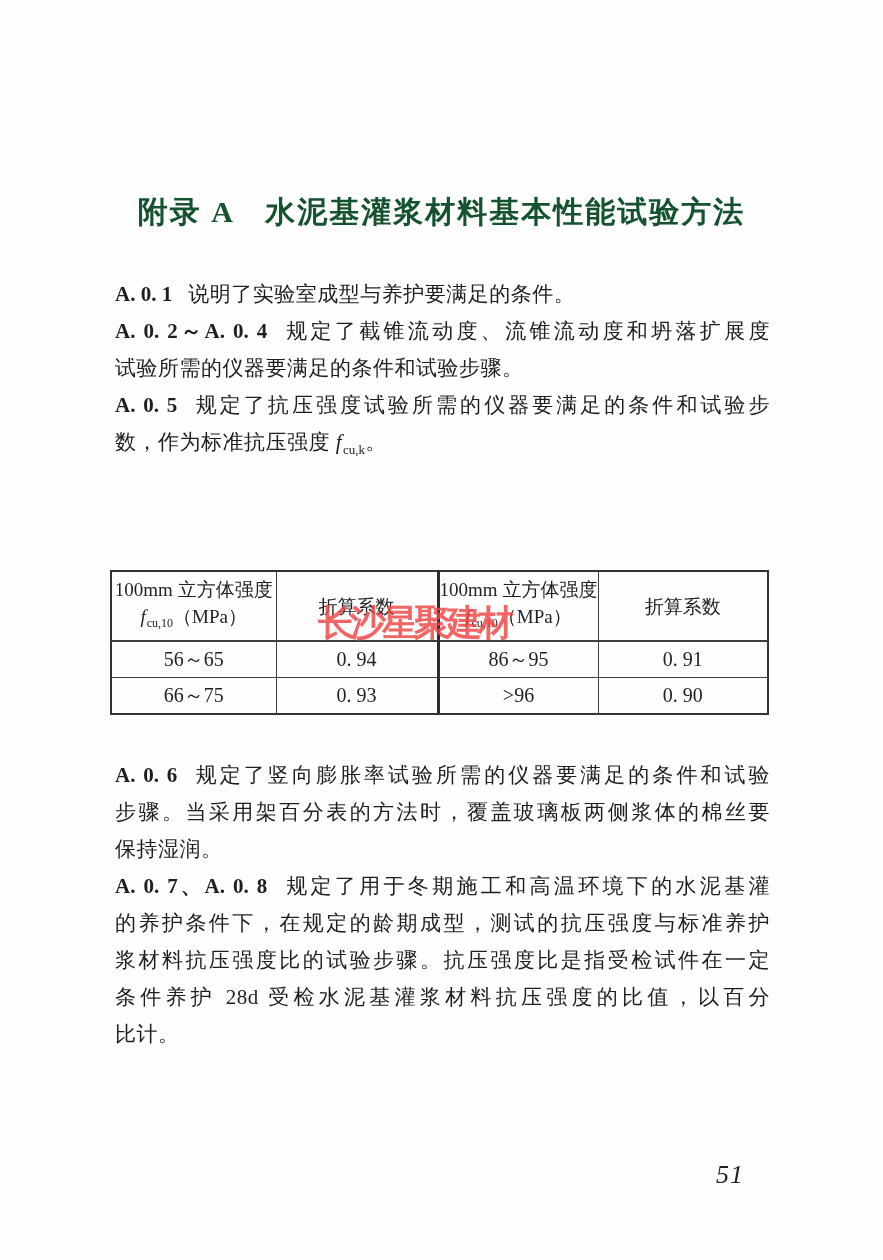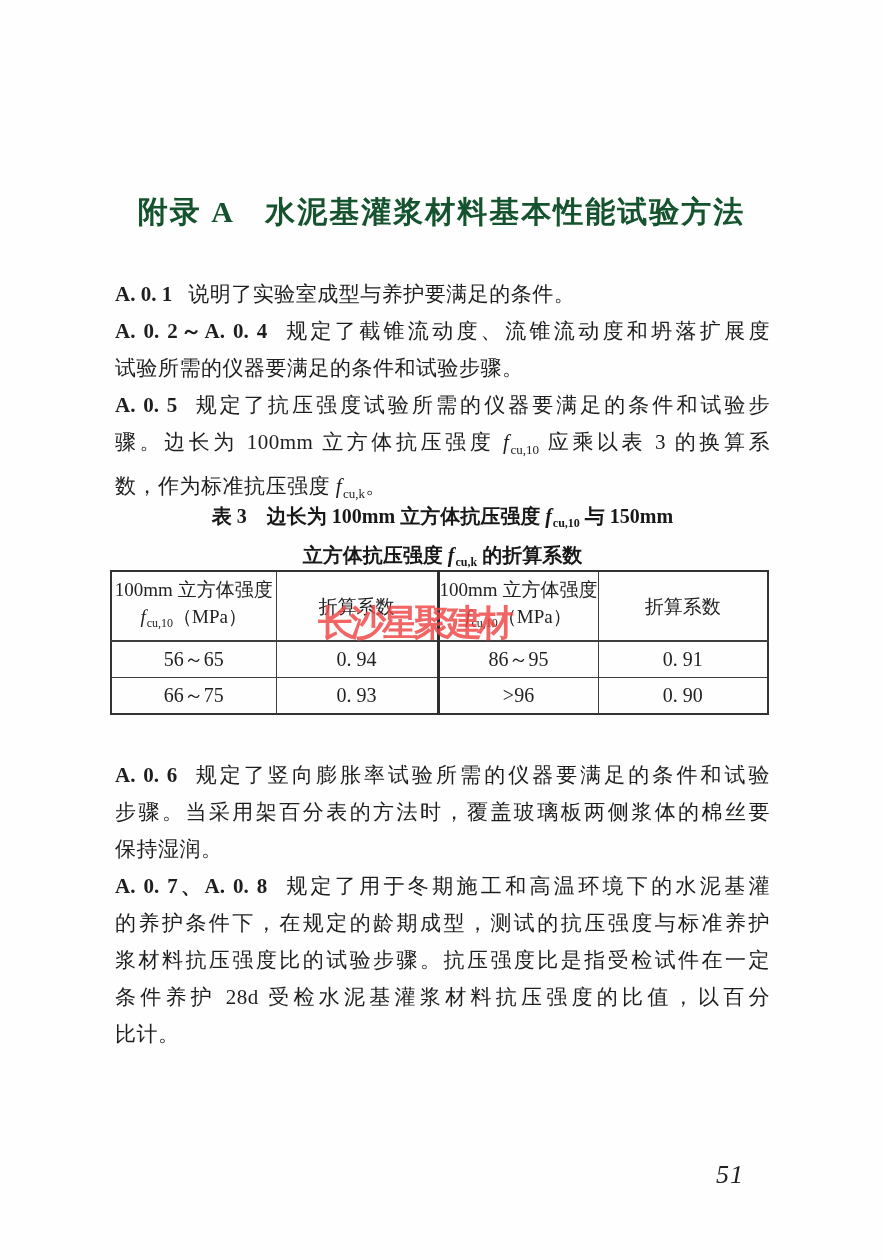--- a/index.html
+++ b/index.html
@@ -67,28 +67,23 @@
 
 <div class="page">
 
   <h1 class="doc-title">附录 A　水泥基灌浆材料基本性能试验方法</h1>
 
   <div class="body-block block-1">
     <div class="ln-last"><span class="sec-label">A. 0. 1</span><span>说明了实验室成型与养护要满足的条件。</span></div>
     <div class="ln"><span class="sec-label">A. 0. 2～A. 0. 4</span><span>规定了截锥流动度、流锥流动度和坍落扩展度</span></div>
     <div class="ln-last"><span>试验所需的仪器要满足的条件和试验步骤。</span></div>
     <div class="ln"><span class="sec-label">A. 0. 5</span><span>规定了抗压强度试验所需的仪器要满足的条件和试验步</span></div>
-    <div class="ln"><span>骤。边长为 100mm 立方体抗压强度 </span><span class="fi">f</span><span class="sub">cu,10</span><span> 应乘以表 3 的换算系</span></div>
     <div class="ln-last"><span>数，作为标准抗压强度 </span><span class="fi">f</span><span class="sub">cu,k</span><span>。</span></div>
   </div>
 
-  <div class="tbl-caption">
-    <div><span>表 3　边长为 100mm 立方体抗压强度 </span><span class="fi">f</span><span class="sub">cu,10</span><span> 与 150mm</span></div>
-    <div><span>立方体抗压强度 </span><span class="fi">f</span><span class="sub">cu,k</span><span> 的折算系数</span></div>
-  </div>
 
   <table class="t3">
     <colgroup>
       <col style="width:165px">
         <col style="width:162px">
         <col style="width:160px">
         <col style="width:170px">
     </colgroup>
     <tbody>
         <tr>

